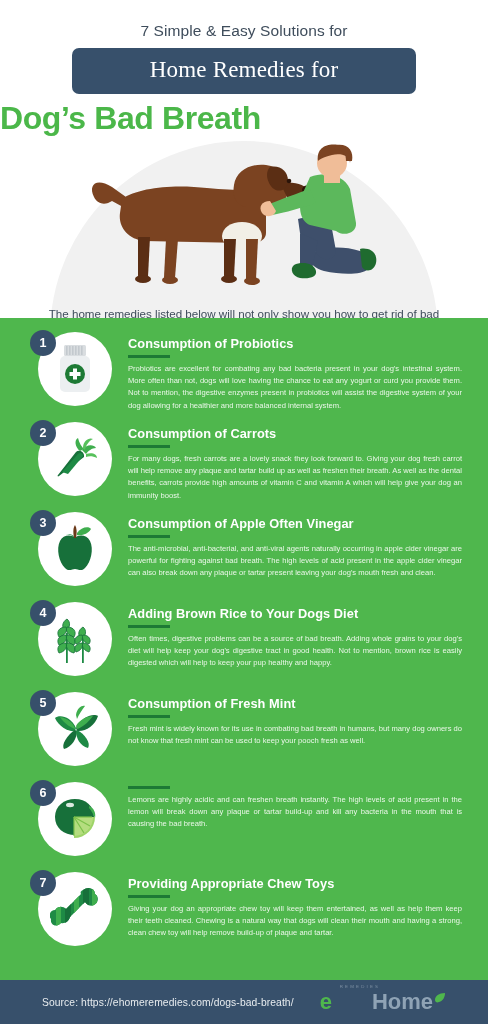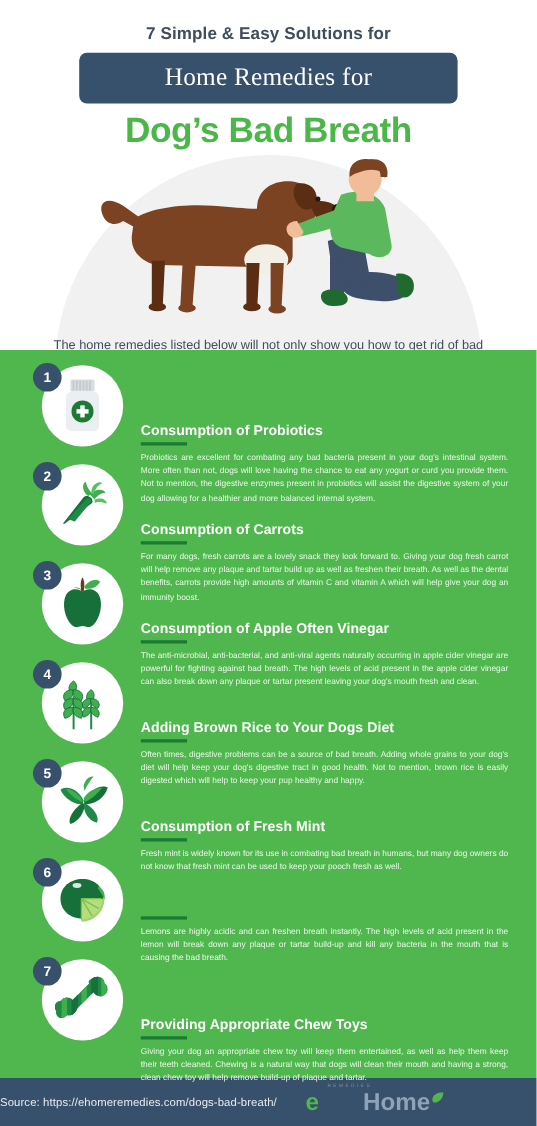--- a/index.html
+++ b/index.html
@@ -25,39 +25,38 @@
     height: 318px;
     background: #ffffff;
     overflow: hidden;
   }
   .kicker {
     text-align: center;
     font-size: 15.5px;
     color: #3f4d5c;
     letter-spacing: .1px;
     padding-top: 22px;
-    font-weight: 700;
+    font-weight: 400;
   }
   .title-band {
     margin: 8px auto 0;
     width: 344px;
     background: #37506b;
     border-radius: 7px;
     padding: 9px 0 11px;
     text-align: center;
     font-family: Liberation Serif, serif;
   }
   .title-band span {
     color: #ffffff;
     font-size: 23px;
     font-weight: 400;
     letter-spacing: .2px;
   }
   .headline {
-    text-align: center;
     color: #4bb749;
     font-size: 32px;
     font-weight: bold;
     letter-spacing: -.4px;
     margin-top: 6px;
   }
 
   
   .hero {
     position: relative;
@@ -135,21 +134,20 @@
     display: flex;
     align-items: center;
     justify-content: center;
     z-index: 3;
   }
 
   .remedy-text {
     flex: 1 1 auto;
     padding-left: 12px;
     padding-top: 6px;
-    margin-top: 47px;
   }
   .remedy-title {
     color: #ffffff;
     font-size: 12.8px;
     font-weight: bold;
     letter-spacing: .05px;
     margin-bottom: 4px;
   }
   .rule {
     width: 42px;
@@ -164,20 +162,21 @@
     text-align: justify;
     padding-right: 4px;
   }
 
   
   .footer {
     height: 44px;
     background: #37506b;
     display: flex;
     align-items: center;
+    justify-content: center;
     gap: 26px;
   }
   .source {
     color: #e8ecef;
     font-size: 10.3px;
     letter-spacing: .1px;
   }
   .logo {
     position: relative;
     display: flex;

